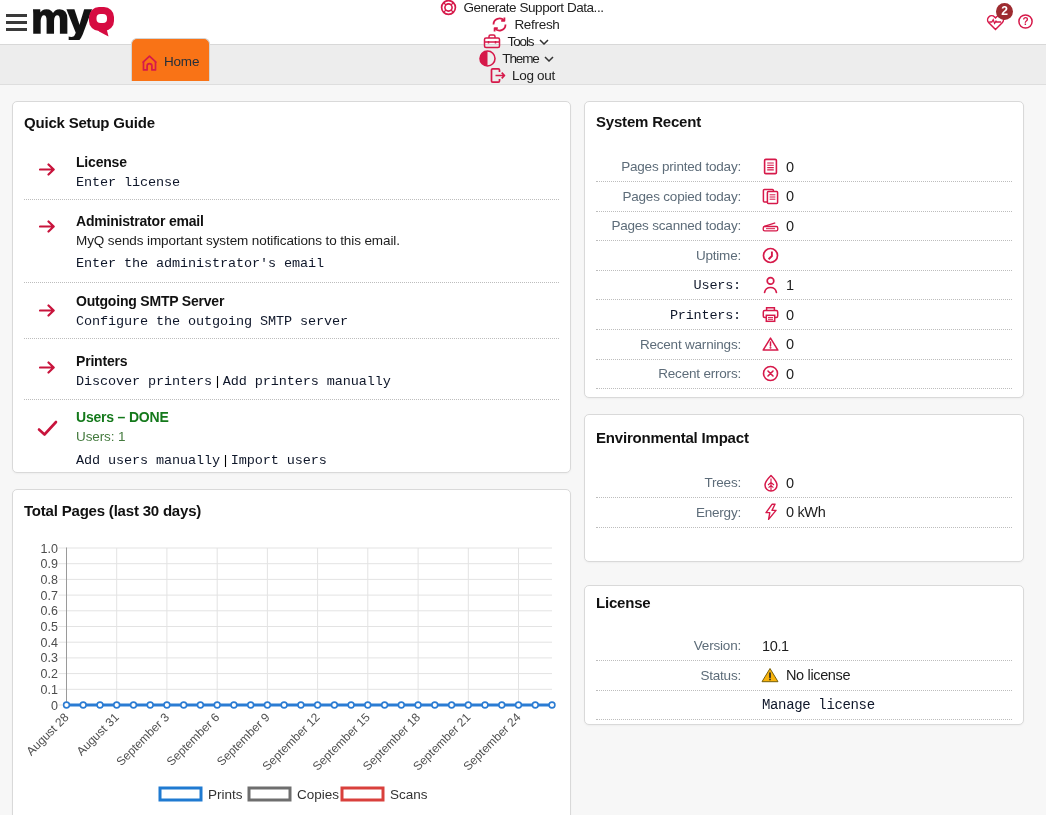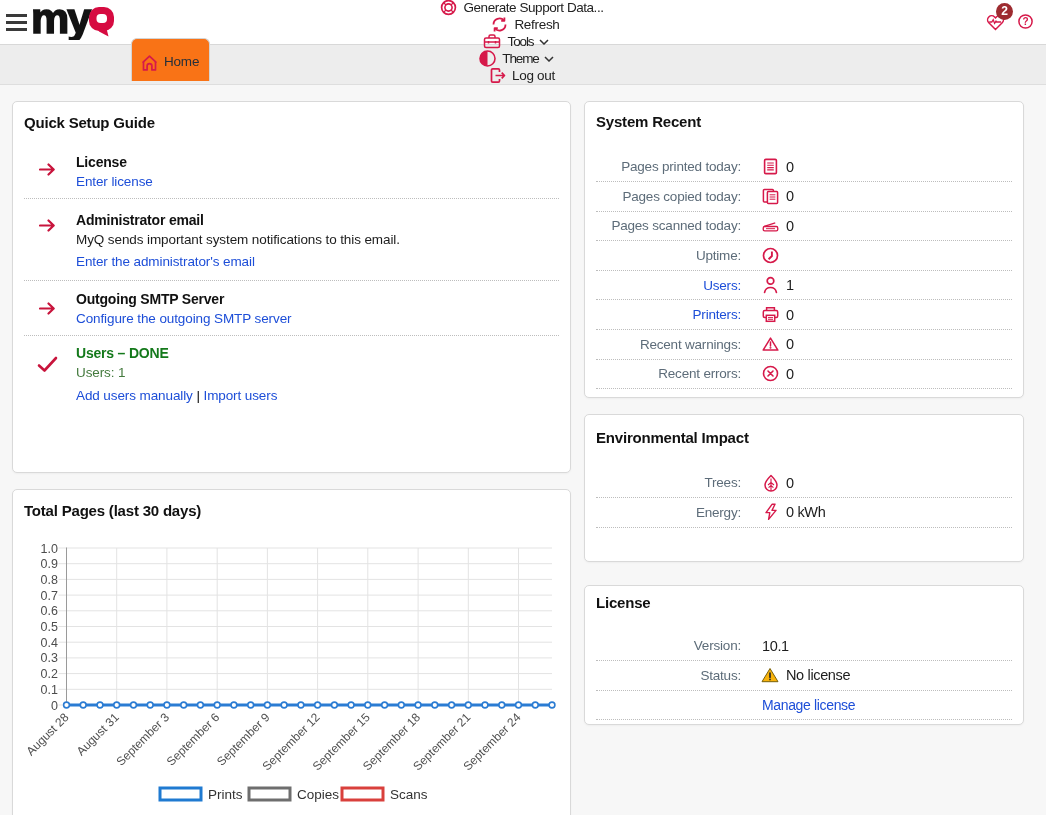--- a/index.html
+++ b/index.html
@@ -13,21 +13,21 @@
 .tab svg { position:absolute; left:9px; top:15px; }
 .tab span { position:absolute; left:32px; top:15px; font-size:13.5px; letter-spacing:-0.2px; color:#26303a; }
 .topicons { position:absolute; right:0; top:0; height:44px; }
 .toolbar { position:absolute; left:0; top:44px; width:1046px; height:41px; background:#ededed; border-top:1px solid #d8d8d8; border-bottom:1px solid #dedede; display:flex; justify-content:flex-end; align-items:center; padding-right:12px;flex-direction:column; }
 .titem { display:flex; align-items:center; font-size:13.5px; letter-spacing:-0.3px; color:#222; margin-left:10px; }
 .titem svg { margin-right:6px; }
 .chev { margin-left:4px; }
 .sep { width:1px; height:20px; background:#c6c6c6; margin-left:4px; margin-right:-3px; }
 .card { position:absolute; background:#fff; border:1px solid #d9d9d9; border-radius:5px; box-shadow:0 1px 2px rgba(0,0,0,0.04); }
 .ctitle { font-size:15px; font-weight:bold; letter-spacing:-0.2px; color:#111; }
-.link { color:#1d4ed8; text-decoration:none; }
+.link { color:#0f172a; text-decoration:none;font-family:Liberation Mono, monospace; }
 
 #qsg { left:12px; top:101px; width:559px; height:372px; }
 #qsg .ctitle { padding:11px 0 0 11px; line-height:20px; }
 .qitem { position:relative; margin:0 11px 0 11px; padding:8px 0 10px 52px; border-bottom:1px dotted #bdbdbd; }
 .qitem.last { border-bottom:none; }
 .qicon { position:absolute; left:15px; }
 .qtitle { font-size:14px; font-weight:bold; letter-spacing:-0.2px; color:#111; line-height:19px; }
 .qtext { font-size:13.5px; letter-spacing:-0.1px; color:#1c1c1c; line-height:19px; }
 .qlink { font-size:13.5px; letter-spacing:-0.1px; line-height:19px; }
 
@@ -137,20 +137,27 @@
       <div class="qtitle">Administrator email</div>
       <div class="qtext">MyQ sends important system notifications to this email.</div>
       <div class="qlink" style="margin-top:3px"><a class="link" href="#">Enter the administrator's email</a></div>
     </div>
     <div class="qitem" style="padding-top:9px;padding-bottom:7px">
       <svg class="qicon" style="top:20px" width="17" height="15" viewBox="0 0 17 15" fill="none" stroke="#c8143c" stroke-width="2.2">
           <path d="M1,7.5 h13 M9.5,2.5 l5.2,5 -5.2,5" stroke-linejoin="round" stroke-linecap="round"></path>
         </svg>
       <div class="qtitle">Outgoing SMTP Server</div>
       <div class="qlink"><a class="link" href="#">Configure the outgoing SMTP server</a></div>
+    </div>
+    <div class="qitem" style="padding-top:13px;padding-bottom:8px">
+      <svg class="qicon" style="top:21px" width="17" height="15" viewBox="0 0 17 15" fill="none" stroke="#c8143c" stroke-width="2.2">
+          <path d="M1,7.5 h13 M9.5,2.5 l5.2,5 -5.2,5" stroke-linejoin="round" stroke-linecap="round"></path>
+        </svg>
+      <div class="qtitle">Printers</div>
+      <div class="qlink"><a class="link" href="#">Discover printers</a> | <a class="link" href="#">Add printers manually</a></div>
     </div>
     <div class="qitem last" style="padding-top:8px;padding-bottom:20px">
       <svg class="qicon" style="top:20px;left:13px" width="21" height="17" viewBox="0 0 21 17" fill="none" stroke="#c8143c" stroke-width="2.6">
           <path d="M2,9.5 L7.5,14.5 L19,2" stroke-linecap="round" stroke-linejoin="round"></path>
         </svg>
       <div class="qtitle" style="color:#14791b">Users – DONE</div>
       <div class="qtext" style="color:#447a3e">Users: 1</div>
       <div class="qlink" style="margin-top:4px"><a class="link" href="#">Add users manually</a> | <a class="link" href="#">Import users</a></div>
     </div>
   </div>

